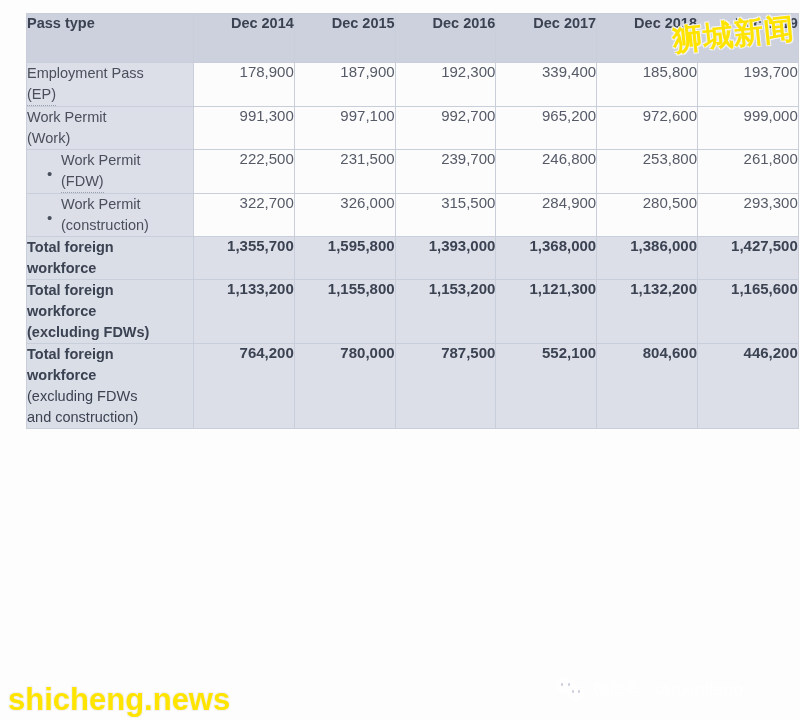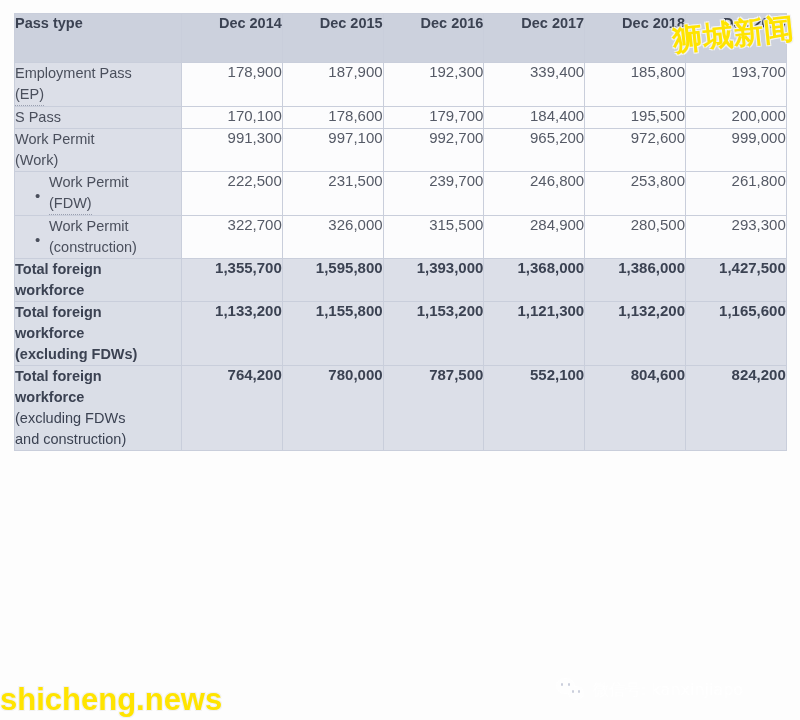--- a/index.html
+++ b/index.html
@@ -31,20 +31,21 @@
     left: 14px;
     top: 13px;
     width: 772px;
   }
 
   table.stats {
     border-collapse: collapse;
     table-layout: fixed;
     width: 772px;
     background: #5eead4;
+    margin-left: 12px;
   }
 
   table.stats col.c-label { width: 167px; }
   table.stats col.c-data  { width: 100.8px; }
 
   table.stats th,
   table.stats td {
     border: 1px solid #c9cedb;
     padding: 0;
     vertical-align: top;
@@ -137,21 +138,21 @@
   }
   #wm-topright {
     right: 8px;
     top: 8px;
     font-size: 30px;
     font-family: "DejaVu Sans", sans-serif;
     transform: rotate(-6deg);
     transform-origin: right top;
   }
   #wm-bottomleft {
-    left: 0;
+    left: 8px;
     bottom: 2px;
     font-size: 31px;
     font-family: "Liberation Sans", sans-serif;
     letter-spacing: 0px;
   }
 
   
   #wechat-credit {
     position: absolute;
     left: 556px;
@@ -234,31 +235,20 @@
             <span class="nowrap-line dotted" style="display:inline-block">(EP)</span>
           </td>
           <td class="num">178,900</td>
           <td class="num">187,900</td>
           <td class="num">192,300</td>
           <td class="num">339,400</td>
           <td class="num">185,800</td>
           <td class="num">193,700</td>
         </tr>
 
-        <tr>
-          <td class="label">
-            <span class="nowrap-line">S Pass</span>
-          </td>
-          <td class="num">170,100</td>
-          <td class="num">178,600</td>
-          <td class="num">179,700</td>
-          <td class="num">184,400</td>
-          <td class="num">195,500</td>
-          <td class="num">200,000</td>
-        </tr>
 
         <tr>
           <td class="label">
             <span class="nowrap-line">Work Permit</span>
             <span class="nowrap-line">(Work)</span>
           </td>
           <td class="num">991,300</td>
           <td class="num">997,100</td>
           <td class="num">992,700</td>
           <td class="num">965,200</td>
@@ -325,21 +315,21 @@
             <span class="nowrap-line">Total foreign</span>
             <span class="nowrap-line">workforce</span>
             <span class="nowrap-line" style="font-weight:normal">(excluding FDWs</span>
             <span class="nowrap-line" style="font-weight:normal">and construction)</span>
           </td>
           <td class="num">764,200</td>
           <td class="num">780,000</td>
           <td class="num">787,500</td>
           <td class="num">552,100</td>
           <td class="num">804,600</td>
-          <td class="num">824,200</td>
+          <td class="num">446,200</td>
         </tr>
 
       </tbody>
     </table>
   </div>
 
   <div class="wm" id="wm-topright">狮城新闻</div>
 
   <div class="wm" id="wm-bottomleft">shicheng.news</div>
 

